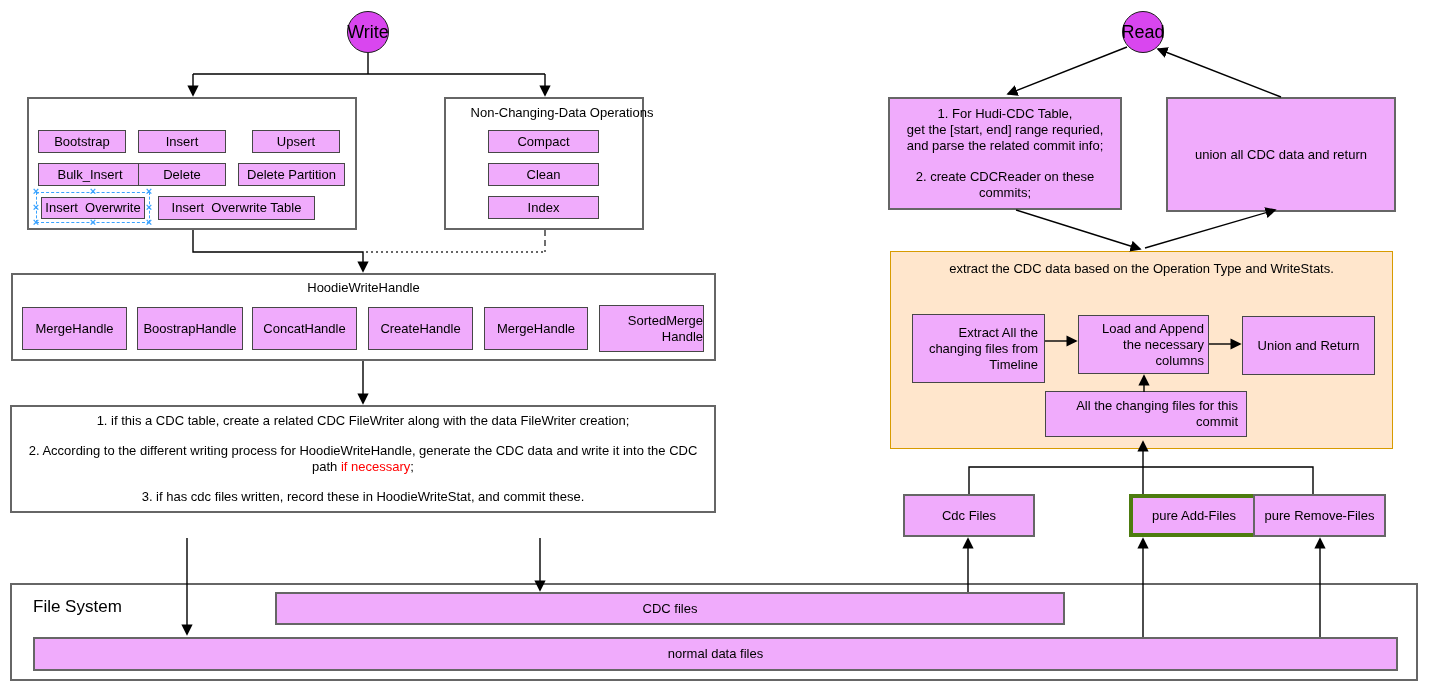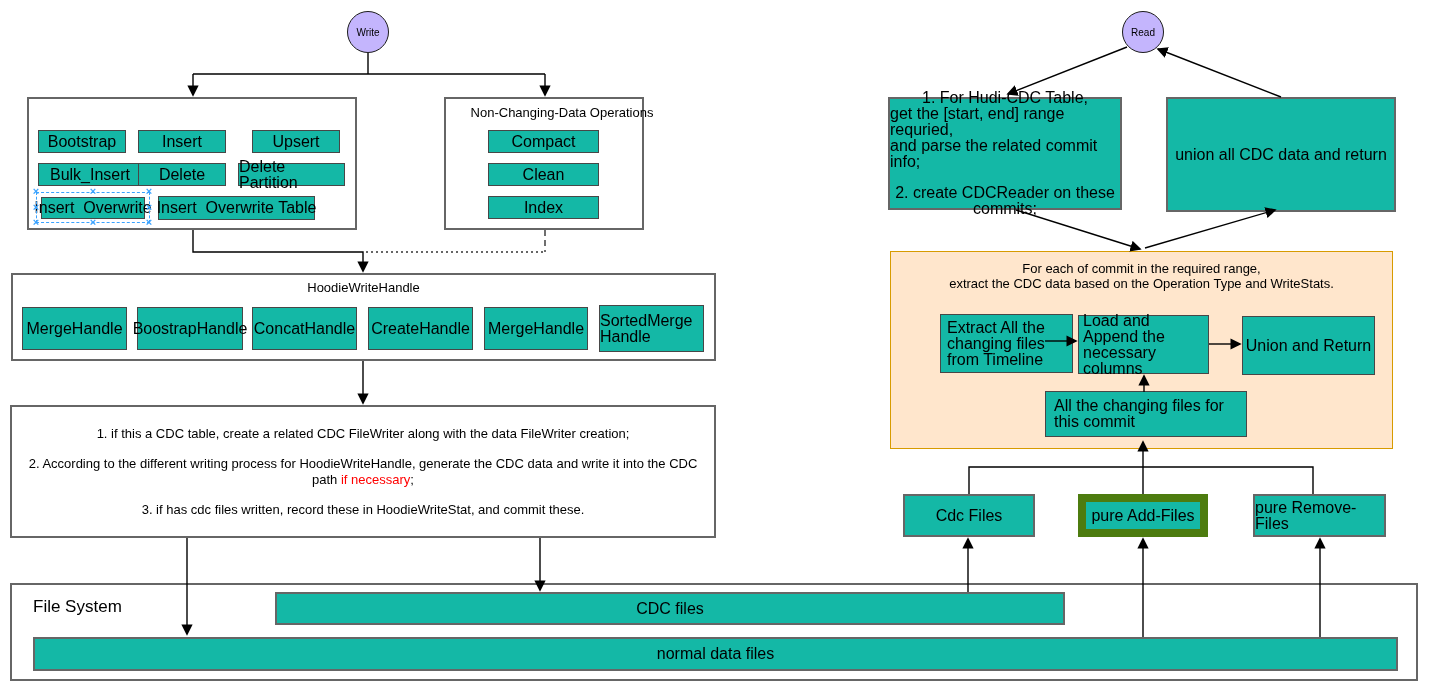--- a/index.html
+++ b/index.html
@@ -1,45 +1,44 @@
 <!DOCTYPE html>
 <html><head>
 <meta charset="utf-8">
 <style>
   html,body{margin:0;padding:0;background:#fff;}
   .canvas{position:relative;width:1429px;height:693px;background:#fff;
           font-family:"Liberation Sans",sans-serif;color:#000;overflow:hidden;}
-  .box{position:absolute;box-sizing:border-box;background:#14b8a6;border:1.5px solid #474747;
-       display:flex;align-items:center;justify-content:center;text-align:left;
-       font-size:16px;line-height:16px;}
+  .box{position:absolute;box-sizing:border-box;background:#f0abfc;border:1.5px solid #474747;
+       display:flex;align-items:center;justify-content:center;text-align:right;
+       font-size:13px;line-height:16px;}
   .container{position:absolute;box-sizing:border-box;background:#fff;border:2px solid #666;}
   .title{position:absolute;text-align:center;font-size:13px;line-height:16px;}
   .circle{position:absolute;box-sizing:border-box;border:1.6px solid #1c1c1c;border-radius:50%;
-          background:#c4b5fd;display:flex;align-items:center;justify-content:center;font-size:10px;text-align:center;}
+          background:#d946ef;display:flex;align-items:center;justify-content:center;font-size:18px;text-align:center;}
   .orange{position:absolute;box-sizing:border-box;background:#FFE6CC;border:1.6px solid #D79B00;
           text-align:center;font-size:13px;line-height:15px;padding-top:9px;}
   .pre{white-space:pre;}
   .sel-outline{position:absolute;box-sizing:border-box;border:1.4px dashed #3AA3FF;background:transparent;}
   .sel-handle{position:absolute;width:10px;height:10px;line-height:10px;text-align:center;
               color:#3AA3FF;font-size:11px;font-weight:bold;}
   .steps{position:absolute;box-sizing:border-box;background:#fff;border:2px solid #666;
          display:flex;flex-direction:column;justify-content:center;gap:14px;
          font-size:13px;line-height:16px;text-align:center;padding:0 12px;}
   .steps p{margin:0;}
   .red{color:#FF0000;}
   .fs-label{position:absolute;font-size:17px;}
   svg.wires{position:absolute;left:0;top:0;pointer-events:none;}
 </style>
 </head>
 <body>
 
 <div class="canvas">
 
   <div class="orange" style="left:890px;top:251px;width:503px;height:198px;">
-    <div>For each of commit in the required range,</div>
     <div>extract the CDC data based on the Operation Type and WriteStats.</div>
   </div>
 
   <div class="container" style="left:10px;top:583px;width:1408px;height:98px;"></div>
   <div class="fs-label" style="left:33px;top:597px;">File System</div>
 
   <div class="box" style="left:275px;top:592px;width:790px;height:33px;border:2px solid #666;">
     <span>CDC files</span>
   </div>
   <div class="box" style="left:33px;top:637px;width:1365px;height:34px;border:2px solid #666;">
@@ -120,55 +119,55 @@
   <div class="box" style="left:368px;top:307px;width:105px;height:43px;">
     <span>CreateHandle</span>
     </div>
   <div class="box" style="left:599px;top:305px;width:105px;height:47px;">
     <span>SortedMerge Handle</span>
     </div>
   <div class="box" style="left:484px;top:307px;width:104px;height:43px;">
     <span>MergeHandle</span>
     </div>
 
-  <div class="steps" style="left:10px;top:405px;width:706px;height:133px;">
+  <div class="steps" style="left:10px;top:405px;width:706px;height:108px;">
     <p><span>1. if this a CDC table, create a related CDC FileWriter along with the data FileWriter creation;</span></p>
     <p><span>2. According to the different writing process for HoodieWriteHandle, generate the CDC data and write it into the CDC path </span><span class="red">if necessary</span><span>;</span></p>
     <p><span>3. if has cdc files written, record these in HoodieWriteStat, and commit these.</span></p>
   </div>
 
   <div class="box" style="left:888px;top:97px;width:234px;height:113px;border:2px solid #666;flex-direction:column;">
     <div>1. For Hudi-CDC Table,</div>
     <div>get the [start, end] range requried,</div>
     <div>and parse the related commit info;</div>
     <div style="margin-top:15px;">2. create CDCReader on these</div>
     <div>commits;</div>
   </div>
 
   <div class="box" style="left:1166px;top:97px;width:230px;height:115px;border:2px solid #666;">
     <span>union all CDC data and return</span>
   </div>
 
-  <div class="box" style="left:940px;top:314px;width:133px;height:59px;padding:8px 6px;">
+  <div class="box" style="left:912px;top:314px;width:133px;height:69px;padding:8px 6px;">
     <span>Extract All the changing files from Timeline</span>
     </div>
   <div class="box" style="left:1078px;top:315px;width:131px;height:59px;padding:0 4px;">
     <span>Load and Append the necessary columns</span>
     </div>
   <div class="box" style="left:1242px;top:316px;width:133px;height:59px;">
     <span>Union and Return</span>
     </div>
   <div class="box" style="left:1045px;top:391px;width:202px;height:46px;padding:12px 8px;">
     <span>All the changing files for this commit</span>
     </div>
 
   <div class="box" style="left:903px;top:494px;width:132px;height:43px;border:2px solid #666;">
     <span>Cdc Files</span>
     </div>
-  <div class="box" style="left:1078px;top:494px;width:130px;height:43px;border:8px solid #4d7c0f;">
+  <div class="box" style="left:1129px;top:494px;width:130px;height:43px;border:4px solid #4d7c0f;">
     <span>pure Add-Files</span>
     </div>
   <div class="box" style="left:1253px;top:494px;width:133px;height:43px;border:2px solid #666;">
     <span>pure Remove-Files</span>
     </div>
 
   <svg class="wires" width="1429" height="693" viewBox="0 0 1429 693">
     <defs>
       <marker id="arrow" viewBox="0 0 10 10" refX="8.5" refY="5" markerWidth="8" markerHeight="8" orient="auto-start-reverse">
         <path d="M0,0 L10,5 L0,10 z" fill="#000"></path>

